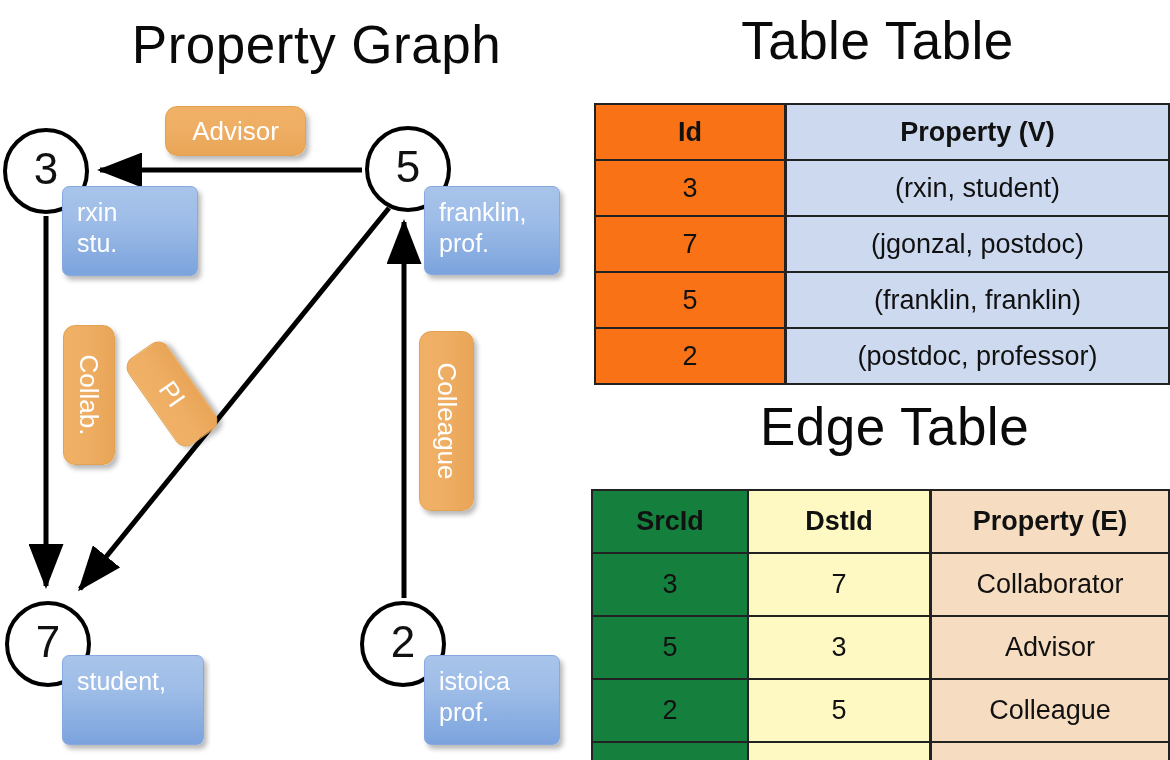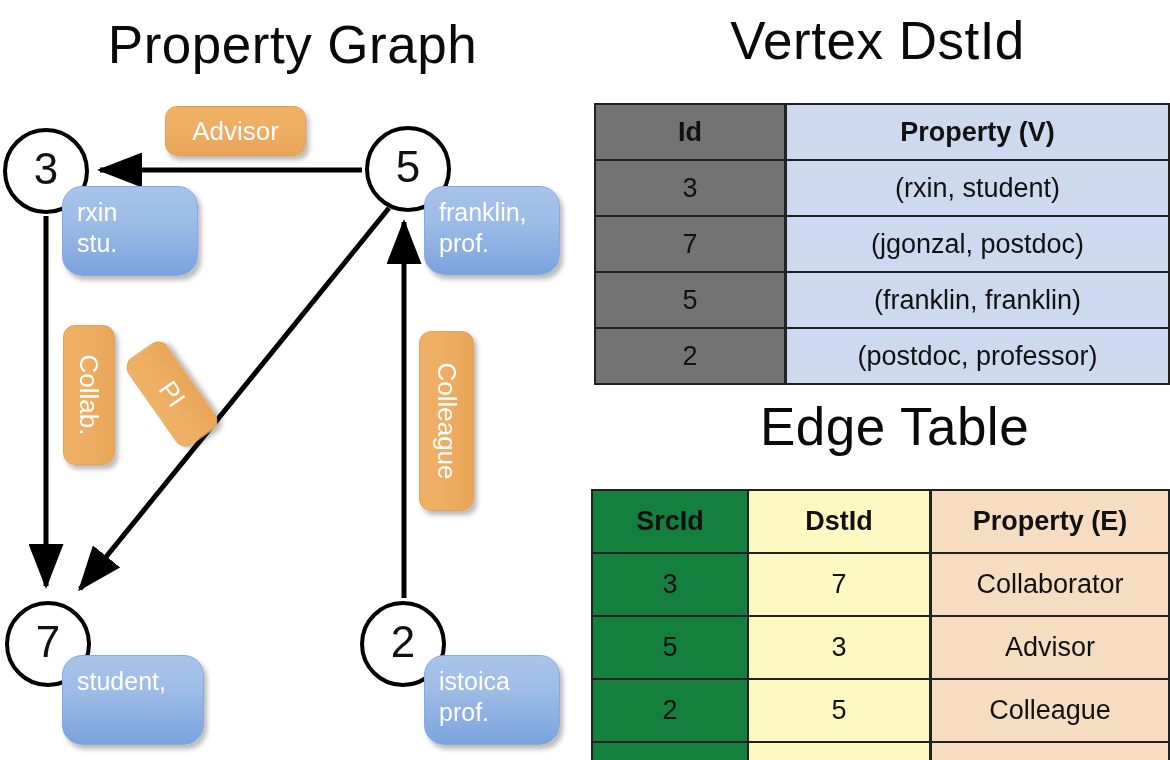--- a/index.html
+++ b/index.html
@@ -19,21 +19,21 @@
   
   .title {
     position: absolute;
     font-size: 53px;
     font-weight: 400;
     letter-spacing: 0.5px;
     color: #0a0a0a;
     white-space: nowrap;
     line-height: 1;
   }
-  #title-property-graph { left: 0; top: 18px; width: 585px; text-align: center; }
+  #title-property-graph { left: 0; top: 18px; width: 585px; text-align: center; padding-left: 24px; }
   #title-vertex-table   { left: 585px; top: 14px; width: 585px; text-align: center; }
   #title-edge-table     { left: 602px; top: 400px; width: 585px; text-align: center; }
 
   
   #graph-panel {
     position: absolute;
     left: 0; top: 0;
     width: 585px; height: 760px;
   }
   #graph-edges {
@@ -55,21 +55,21 @@
     font-size: 44px;
     line-height: 1;
     color: #111111;
     z-index: 3;
   }
   .node span { display:block; transform: translateY(-2px); }
 
   
   .prop-box {
     position: absolute;
-    border-radius: 20px;
+    border-radius: 7px;
     background: linear-gradient(180deg, #a8c4ea 0%, #9dbce7 40%, #7ba3dd 100%);
     border: 1px solid #88a9df;
     box-shadow: 3px 4px 5px rgba(0,0,0,0.28);
     color: #ffffff;
     font-size: 25px;
     line-height: 1.25;
     padding: 10px 0 10px 14px;
     box-sizing: border-box;
     z-index: 4;
   }
@@ -110,34 +110,34 @@
     border: 2px solid #222222;
     text-align: center;
     font-weight: 400;
     padding: 0;
     line-height: 1;
   }
   .tbl th { font-weight: 700; }
 
   #vertex-table { left: 594px; top: 103px; width: 576px; }
   #vertex-table th, #vertex-table td { height: 54px; }
-  #vertex-table .col-id   { width: 188px; background: #737373; }
+  #vertex-table .col-id   { width: 188px; background: #f97316; }
   #vertex-table .col-prop { background: #ccd9ef; border-left-width: 3px; }
 
   #edge-table { left: 591px; top: 489px; width: 579px; }
   #edge-table th, #edge-table td { height: 61px; }
   #edge-table .col-src { width: 154px; background: #15803d; }
   #edge-table .col-dst { width: 180px; background: #fef9c3; }
   #edge-table .col-prop { background: #f6dcc0; border-left-width: 3px; }
 </style>
 </head>
 <body>
 
 <div class="title" id="title-property-graph">Property Graph</div>
-<div class="title" id="title-vertex-table">Vertex DstId</div>
+<div class="title" id="title-vertex-table">Table Table</div>
 <div class="title" id="title-edge-table">Edge Table</div>
 
 <div id="graph-panel">
 
   <svg id="graph-edges" viewBox="0 0 585 760" xmlns="http://www.w3.org/2000/svg">
     <defs>
       <marker id="arrowhead" markerWidth="9" markerHeight="7" refX="8.4" refY="3.5" orient="auto" markerUnits="strokeWidth">
         <path d="M0,0 L9,3.5 L0,7 z" fill="#000000"></path>
       </marker>
     </defs>

